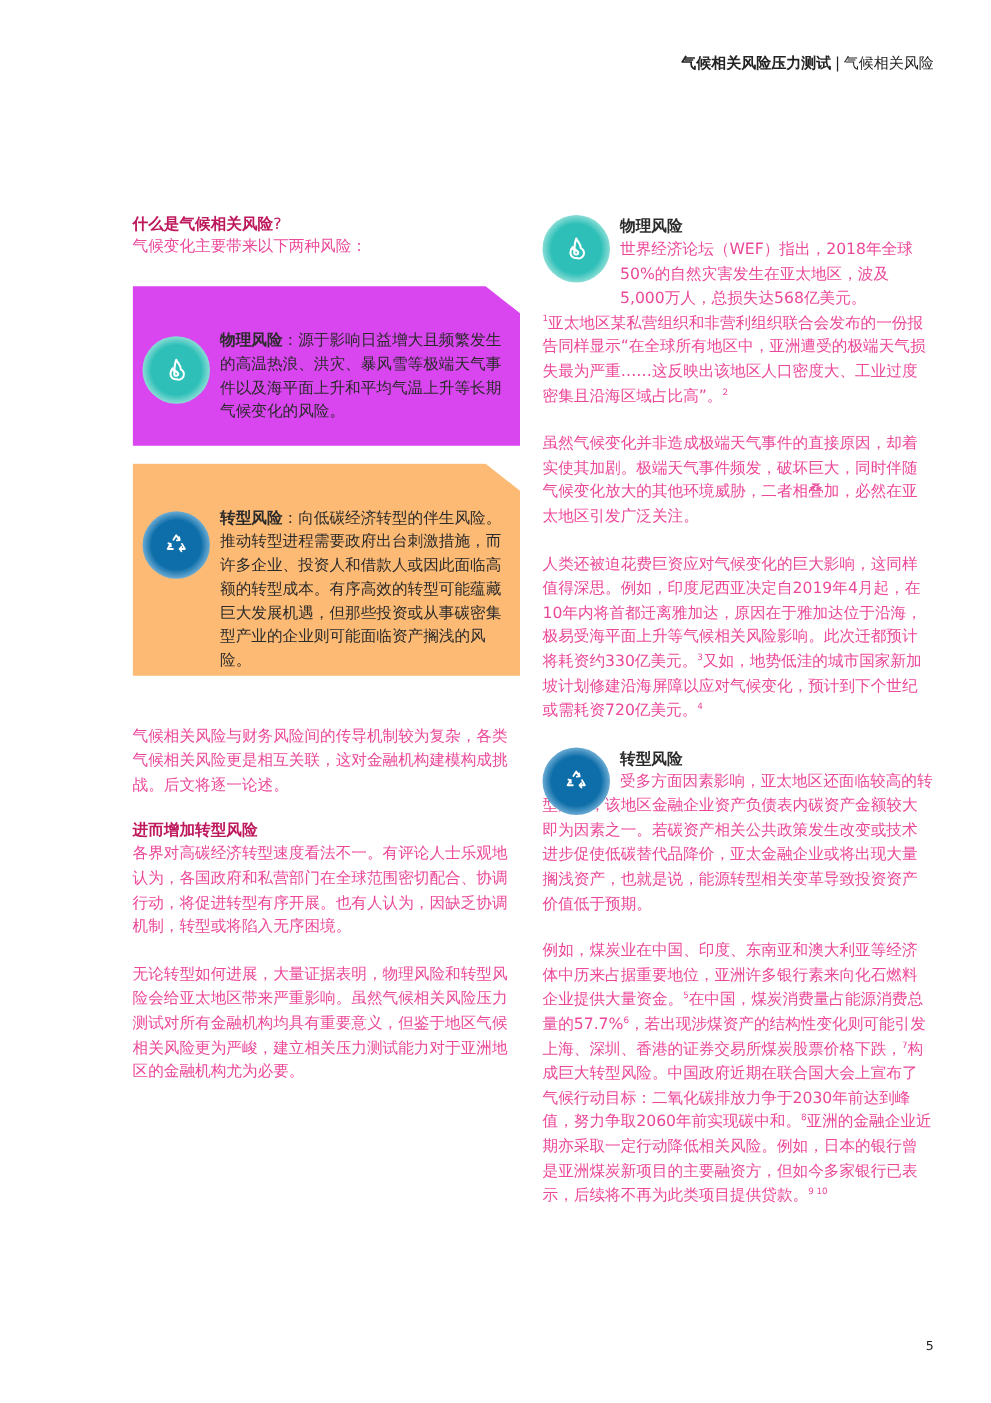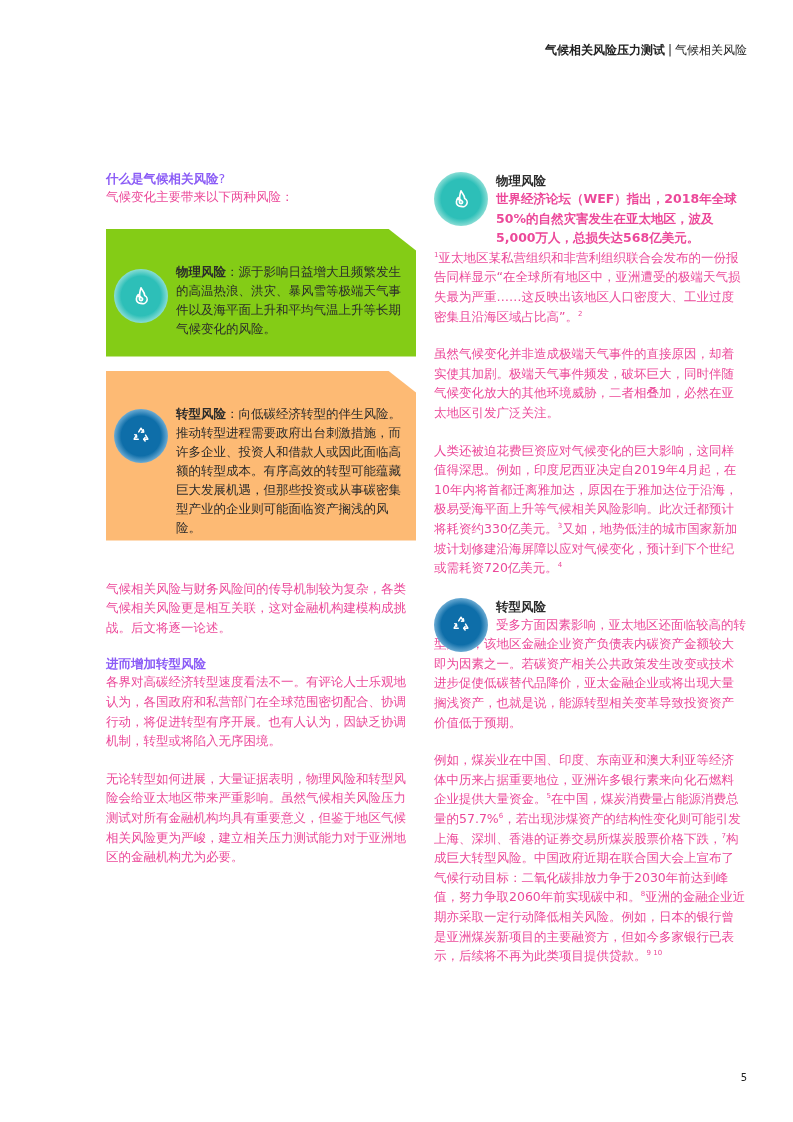--- a/index.html
+++ b/index.html
@@ -12,31 +12,31 @@
     position: absolute; right: 46px; top: 42px;
     font-size: 12px; color: #222;
   }
   .header b { font-weight: bold; }
   .header .sep { margin: 0 3px; }
 
   .col-left { position: absolute; left: 106px; top: 170px; width: 310px; }
   .col-right { position: absolute; left: 434px; top: 172px; width: 312px; }
 
   .h-green {
-    color: #8b5cf6; font-weight: bold; font-size: 12.5px; line-height: 17px; margin: 0;
+    color: #be185d; font-weight: bold; font-size: 12.5px; line-height: 17px; margin: 0;
   }
   .h-green .q { font-weight: normal; }
   p { margin: 0; font-size: 12.5px; line-height: 19.6px; color: #ec4899; }
   .gap { height: 18px; }
 
   .box {
     position: relative; margin-top: 22px;
     clip-path: polygon(0 0, calc(100% - 28px) 0, 100% 22px, 100% 100%, 0 100%);
   }
-  .box.teal { background: #84cc16; height: 128px; }
+  .box.teal { background: #d946ef; height: 128px; }
   .box.yellow { background: #fdba74; height: 170px; margin-top: 14px; }
   .box .icon { position: absolute; left: 8px; }
   .box.teal .icon { top: 40px; }
   .box.yellow .icon { top: 38px; }
   .box .txt {
     position: absolute; left: 70px; right: 6px;
     font-size: 12.5px; line-height: 19px; color: #2b2b2b;
   }
   .box.teal .txt { top: 33px; }
   .box.yellow .txt { top: 33px; }
@@ -114,21 +114,21 @@
 
 <div class="col-right">
   <div class="rsec">
     <div class="icon icon-circle teal">
       <svg viewBox="0 0 24 24" fill="none" stroke="#fff" stroke-width="1.8" stroke-linejoin="round" stroke-linecap="round">
         <path d="M12 3c1 3 4 4.5 4 8.5A4 4 0 0 1 12 20a4.5 4.5 0 0 1-5-5c0-2 1-3.5 2-4.5 0 1.5.7 2.5 1.8 3C10 10 11 6 12 3z"></path>
         <path d="M12 17a1.8 1.8 0 0 1-1.8-1.8c0-1 .8-1.7 1.3-2.4.3.9 2.3 1.4 2.3 2.6A1.8 1.8 0 0 1 12 17z"></path>
       </svg>
     </div>
     <div class="title">物理风险</div>
-    <p style="text-indent:0;font-weight:bold;">
+    <p style="text-indent:0;">
       <span class="indent" style="display:block;margin-left:62px;">世界经济论坛（WEF）指出，2018年全球50%的自然灾害发生在亚太地区，波及5,000万人，总损失达568亿美元。</span>
     </p>
     <p><sup>1</sup><span>亚太地区某私营组织和非营利组织联合会发布的一份报告同样显示“在全球所有地区中，亚洲遭受的极端天气损失最为严重……这反映出该地区人口密度大、工业过度密集且沿海区域占比高”。</span><sup>2</sup></p>
   </div>
 
   <div style="height:18px"></div>
   <p>虽然气候变化并非造成极端天气事件的直接原因，却着实使其加剧。极端天气事件频发，破坏巨大，同时伴随气候变化放大的其他环境威胁，二者相叠加，必然在亚太地区引发广泛关注。</p>
   <div class="gap"></div>
   <p><span>人类还被迫花费巨资应对气候变化的巨大影响，这同样值得深思。例如，印度尼西亚决定自2019年4月起，在10年内将首都迁离雅加达，原因在于雅加达位于沿海，极易受海平面上升等气候相关风险影响。此次迁都预计将耗资约330亿美元。</span><sup>3</sup><span>又如，地势低洼的城市国家新加坡计划修建沿海屏障以应对气候变化，预计到下个世纪或需耗资720亿美元。</span><sup>4</sup></p>
 

